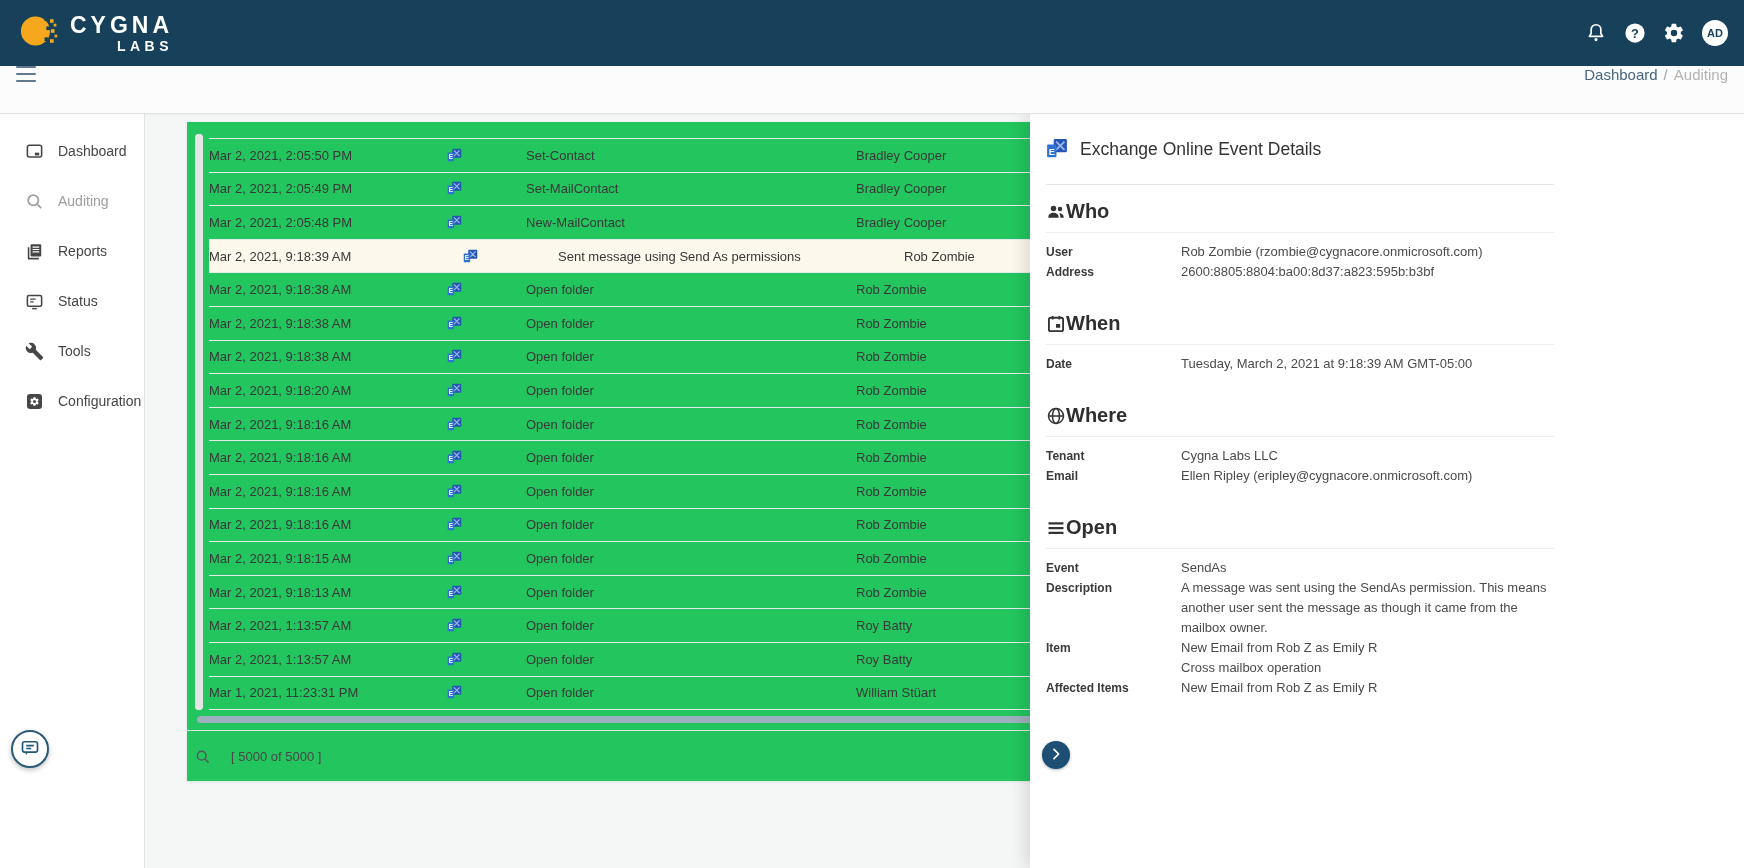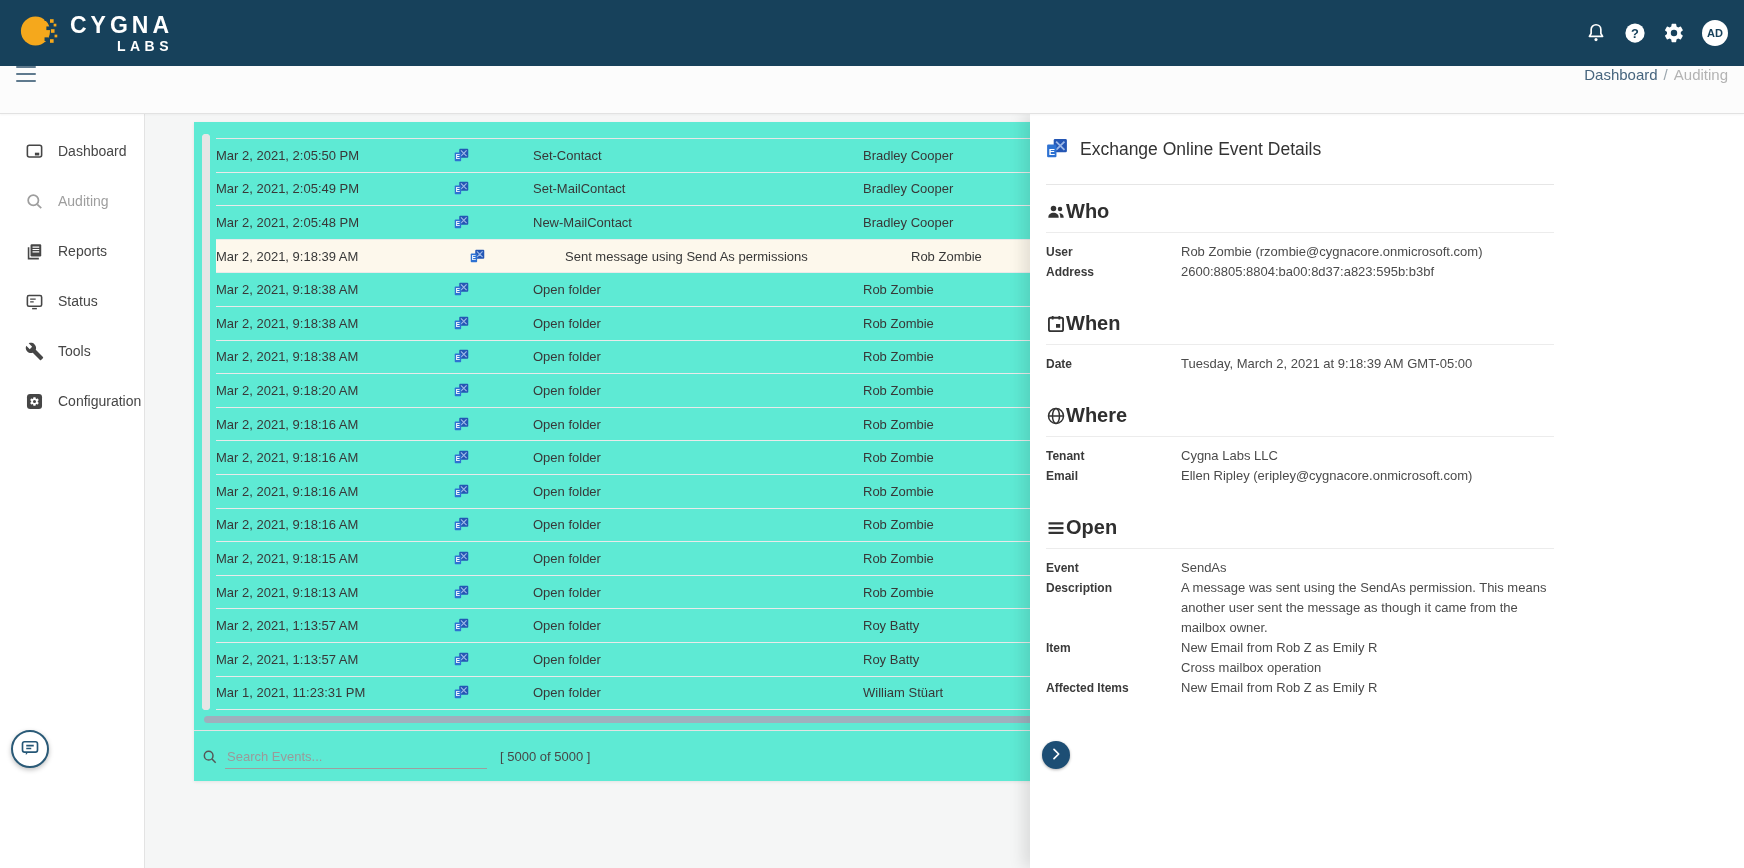--- a/index.html
+++ b/index.html
@@ -45,21 +45,21 @@
   .side-item .side-ico svg{width:19px;height:19px;}
   .side-label{font-size:14px;}
   .side-item.active{color:#9e9e9e;}
 
   .chat-fab{position:absolute;left:11px;top:730px;width:38px;height:38px;border-radius:50%;
     background:#fff;border:2px solid #2a5a77;display:flex;align-items:center;justify-content:center;
     cursor:pointer;z-index:40;box-shadow:0 2px 5px rgba(0,0,0,0.25);}
   .chat-fab svg{width:20px;height:20px;}
 
   
-  .main-card{position:absolute;left:194px;top:122px;width:1549px;height:659px;background:#5eead4;
+  .main-card{position:absolute;left:187px;top:122px;width:1549px;height:659px;background:#22c55e;
     box-shadow:0 1px 3px rgba(0,0,0,0.08);z-index:5;}
   .v-scrollbar{position:absolute;left:8px;top:12px;width:8px;height:576px;border-radius:4px;background:#efefef;cursor:pointer;}
   .v-scrollbar .v-thumb{position:absolute;left:0;top:0;width:8px;height:100%;border-radius:4px;background:#e6e6e6;}
   .rows-wrap{margin:16px 0 0 22px;border-top:1px solid #e7e7e7;}
   .row{height:33.6px;display:flex;align-items:center;border-bottom:1px solid #eaeaea;
     font-size:13px;color:#383838;cursor:pointer;}
   .row.highlighted{background:var(--c-highlight);gap:16px;}
   .c-time{width:230px;flex:none;}
   .c-icon{width:30px;flex:none;display:inline-flex;justify-content:center;}
   .c-icon svg{width:15px;height:15px;}
@@ -450,21 +450,20 @@
       </div>
     </div>
   <div class="h-scrollbar"></div>
   <div class="table-footer">
     <span class="search-ico">
       <svg viewBox="0 0 24 24" fill="none" stroke="#555" stroke-width="2.2">
         <circle cx="10" cy="10" r="6.5"></circle>
           <path d="M15 15l5.5 5.5"></path>
       </svg>
     </span>
-    <input class="search-input" type="text" placeholder="Search Events..." style="">
     <span class="result-count">[ 5000 of 5000 ]</span>
   </div>
 </section>
 
 <aside class="panel">
   <div class="panel-content">
     <div class="panel-head">
       <span class="p-ico" id="panel-title-icon">
           <svg viewBox="0 0 20 20">
             <rect x="7" y="1" width="12" height="12" rx="1.2" fill="#2456B4"></rect>

